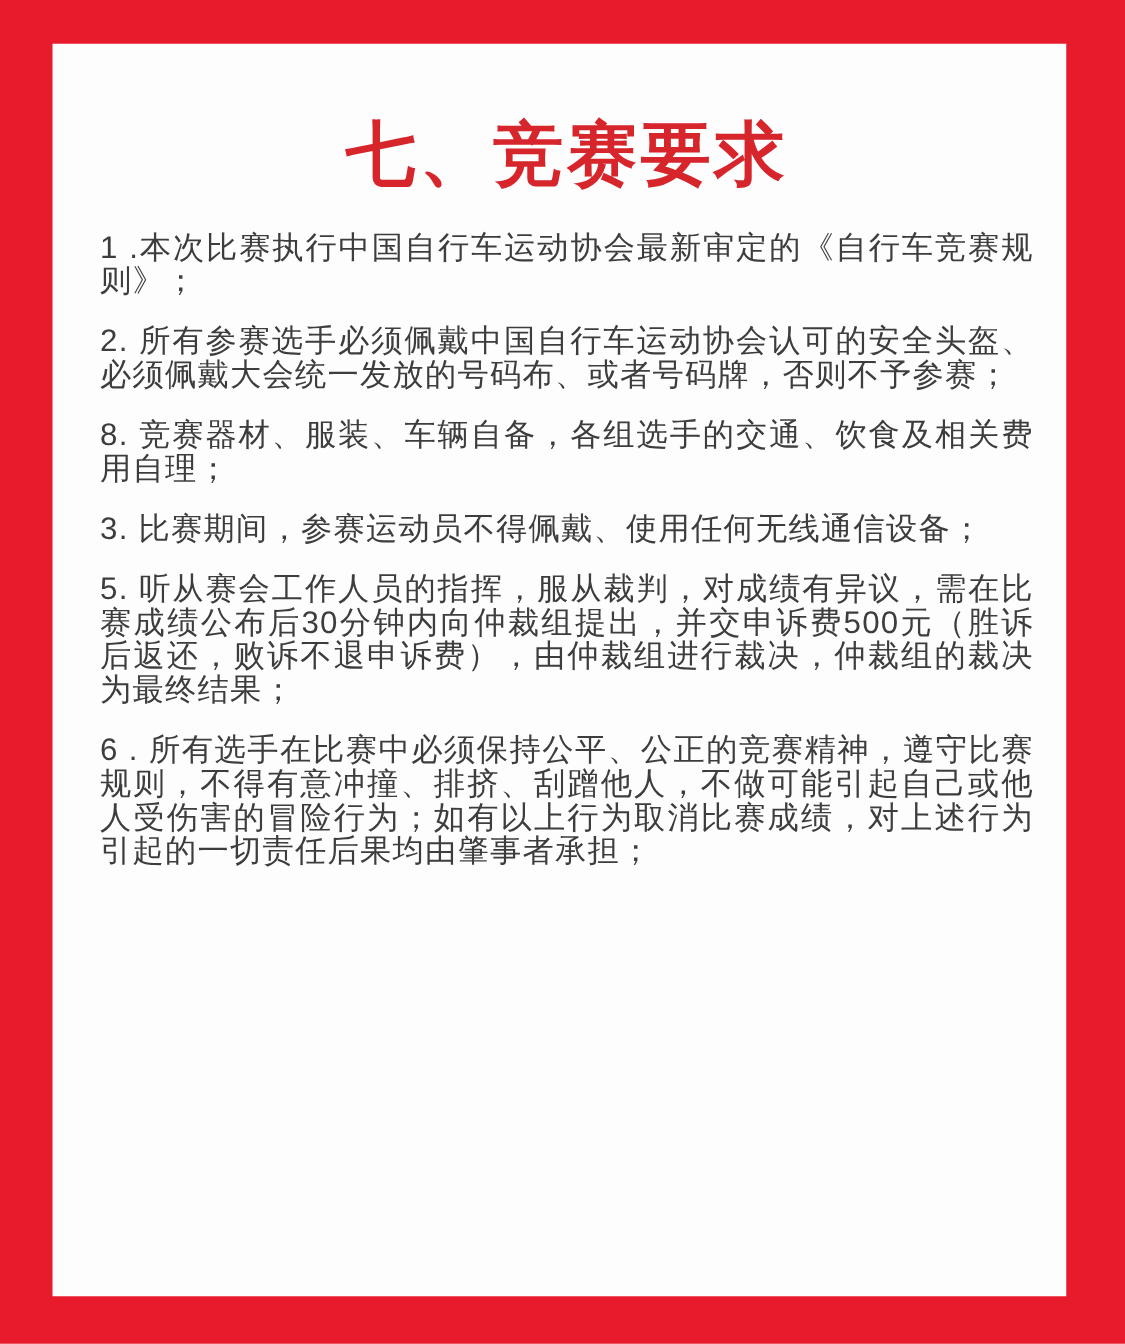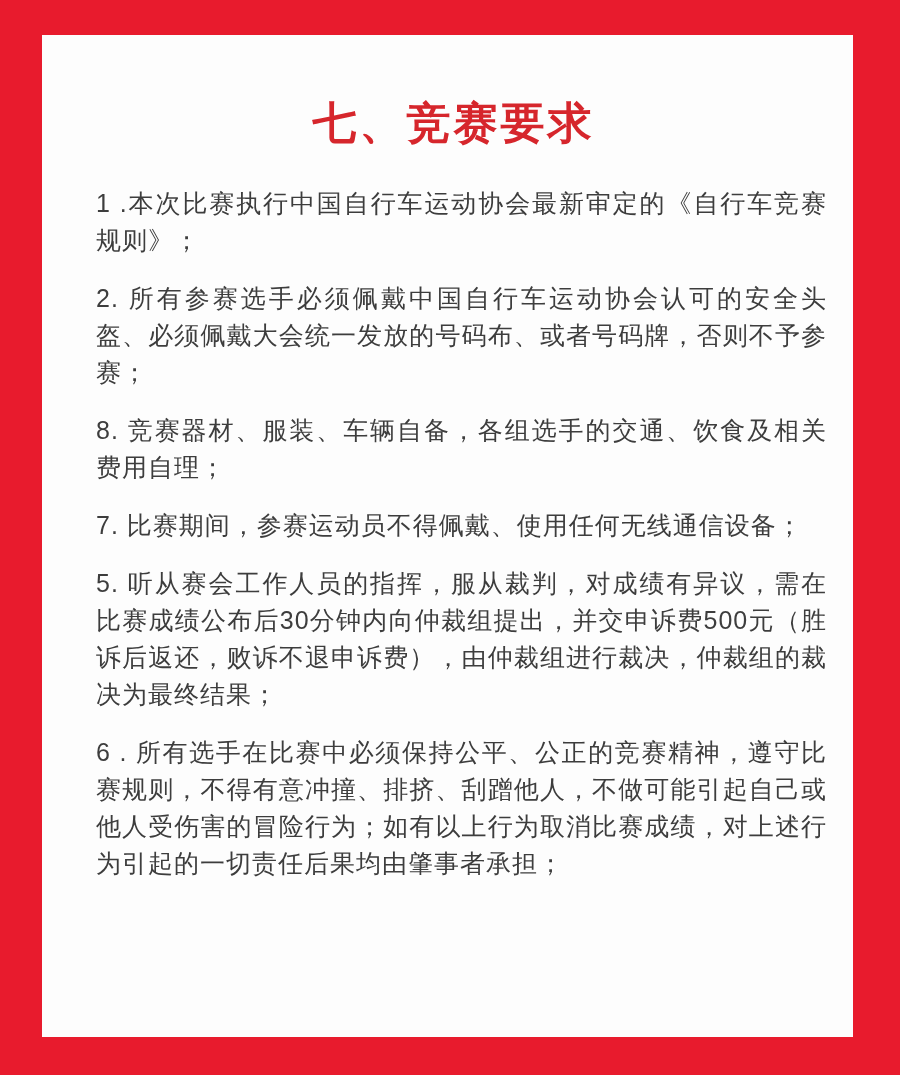--- a/index.html
+++ b/index.html
@@ -24,30 +24,30 @@
     top: 35px;
     width: 811px;
     height: 1002px;
     background: #fdfdfd;
     box-sizing: border-box;
     padding: 56px 26px 0 38px;
   }
   .title {
     margin: 0 0 30px 0;
     text-align: center;
-    font-size: 44px;
+    font-size: 56px;
     line-height: 64px;
     font-weight: bold;
     letter-spacing: 3px;
     color: #d6262c;
   }
   p.req {
-    margin: 0 0 21px 16px;
+    margin: 0 0 21px 0;
     font-size: 25px;
-    line-height: 37px;
+    line-height: 27px;
     letter-spacing: 1px;
     color: #3d3d3d;
     text-align: justify;
     text-justify: inter-character;
   }
   p.req:last-child {
     margin-bottom: 0;
   }
   .em {
     font-weight: bold;
@@ -58,17 +58,17 @@
 </head>
 <body>
 
 <div class="frame">
   <div class="panel">
     <h1 class="title">七、竞赛要求</h1>
 
     <p class="req">1 .本次比赛执行中国自行车运动协会最新审定的《自行车竞赛规则》；</p>
     <p class="req">2. 所有参赛选手必须佩戴中国自行车运动协会认可的安全头盔、必须佩戴大会统一发放的号码布、或者号码牌，否则不予参赛；</p>
     <p class="req">8. 竞赛器材、服装、车辆自备，各组选手的交通、饮食及相关费用自理；</p>
-    <p class="req">7. 比赛期间，参赛运动员不得佩戴、使用任何无线通信设备；</p>
+    <p class="req">3. 比赛期间，参赛运动员不得佩戴、使用任何无线通信设备；</p>
     <p class="req">5. 听从赛会工作人员的指挥，服从裁判，对成绩有异议，需在比赛成绩公布后30分钟内向仲裁组提出，并交申诉费500元（胜诉后返还，败诉不退申诉费），由仲裁组进行裁决，仲裁组的裁决为最终结果；</p>
     <p class="req">6 . 所有选手在比赛中必须保持公平、公正的竞赛精神，遵守比赛规则，不得有意冲撞、排挤、刮蹭他人，不做可能引起自己或他人受伤害的冒险行为；如有以上行为取消比赛成绩，对上述行为引起的一切责任后果均由肇事者承担；</p>
   </div>
 </div>
 
 </body></html>

